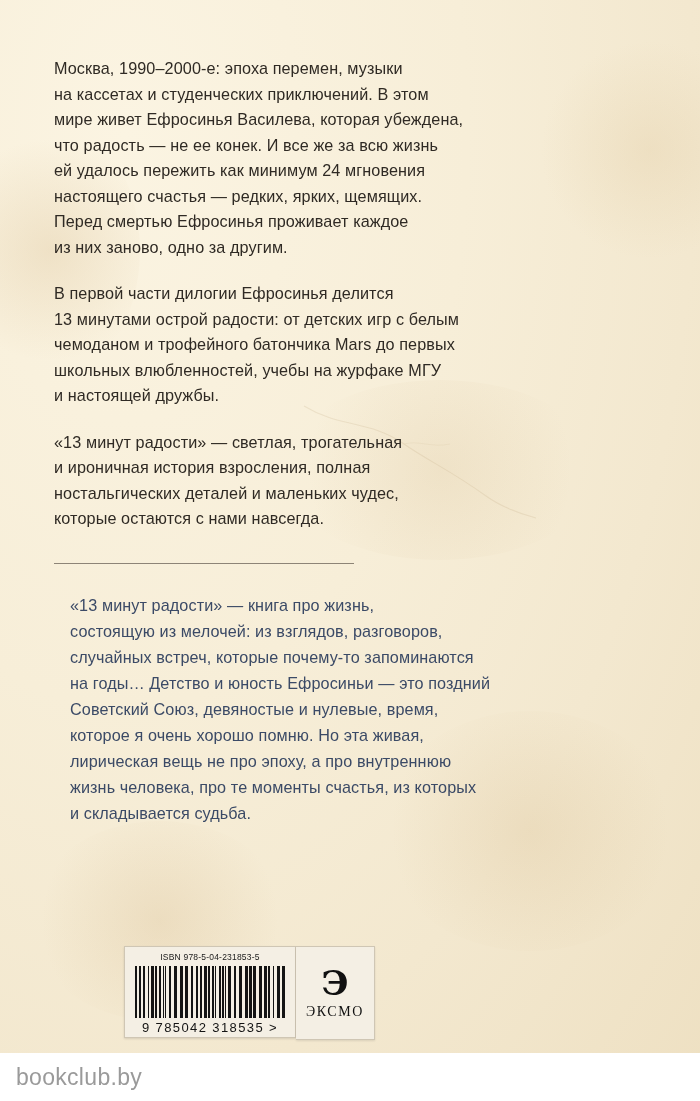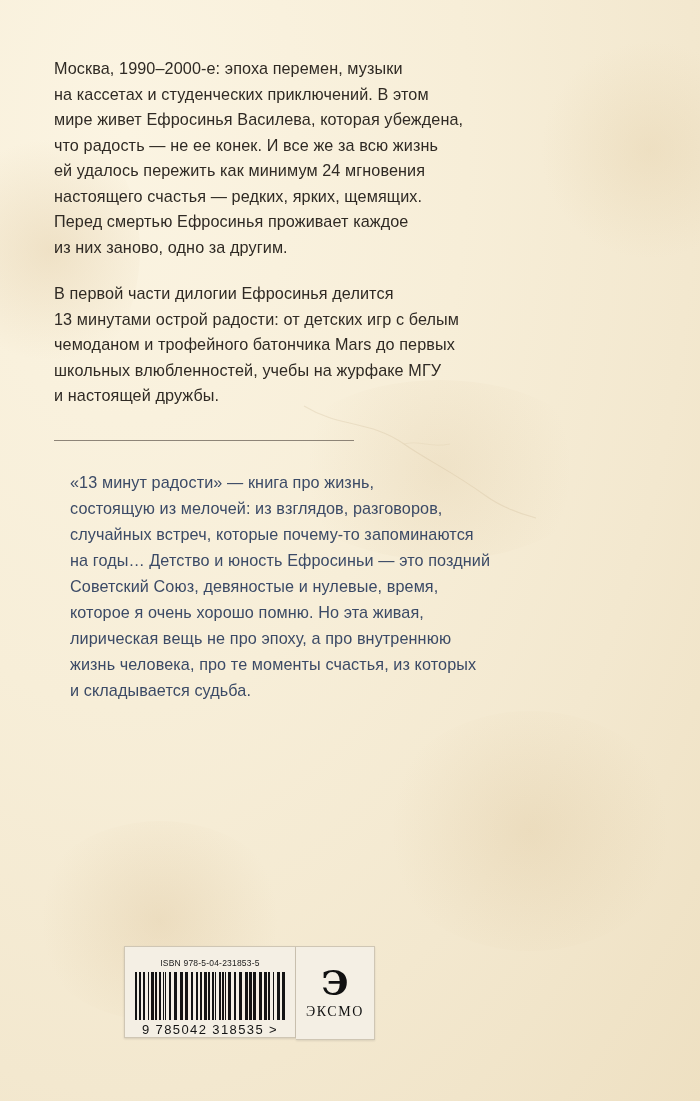--- a/index.html
+++ b/index.html
@@ -109,21 +109,21 @@
     left: 124px;
     top: 8px;
     width: 172px;
     height: 92px;
     background: #f4efe4;
     border: 1px solid #cfc6b4;
     box-shadow: 0 1px 2px rgba(0,0,0,.12);
     display: flex;
     flex-direction: column;
     align-items: center;
-    padding-top: 11px;
+    padding-top: 5px;
     box-sizing: border-box;
   }
   .isbn-text {
     font-family: "Liberation Sans", sans-serif;
     font-size: 8.5px;
     color: #1a1a1a;
     letter-spacing: .2px;
   }
   .bars {
     margin-top: 4px;
@@ -215,20 +215,24 @@
 что радость — не ее конек. И все же за всю жизнь
 ей удалось пережить как минимум 24 мгновения
 настоящего счастья — редких, ярких, щемящих.
 Перед смертью Ефросинья проживает каждое
 из них заново, одно за другим.</p>
     <p class="para">В первой части дилогии Ефросинья делится
 13 минутами острой радости: от детских игр с белым
 чемоданом и трофейного батончика Mars до первых
 школьных влюбленностей, учебы на журфаке МГУ
 и настоящей дружбы.</p>
+    <p class="para">«13 минут радости» — светлая, трогательная
+и ироничная история взросления, полная
+ностальгических деталей и маленьких чудес,
+которые остаются с нами навсегда.</p>
 
     <div class="divider"></div>
 
     <p class="quote">«13 минут радости» — книга про жизнь,
 состоящую из мелочей: из взглядов, разговоров,
 случайных встреч, которые почему-то запоминаются
 на годы… Детство и юность Ефросиньи — это поздний
 Советский Союз, девяностые и нулевые, время,
 которое я очень хорошо помню. Но эта живая,
 лирическая вещь не про эпоху, а про внутреннюю
@@ -313,13 +317,16 @@
         </div>
       <div class="ean-text">9 785042 318535 &gt;</div>
     </div>
 
     <div class="publisher">
       <div class="mark">Э</div>
       <div class="pname">ЭКСМО</div>
     </div>
   </div>
 
+  <div class="footer">
+    <div class="watermark">bookclub.by</div>
+  </div>
 </div>
 
 </body></html>

